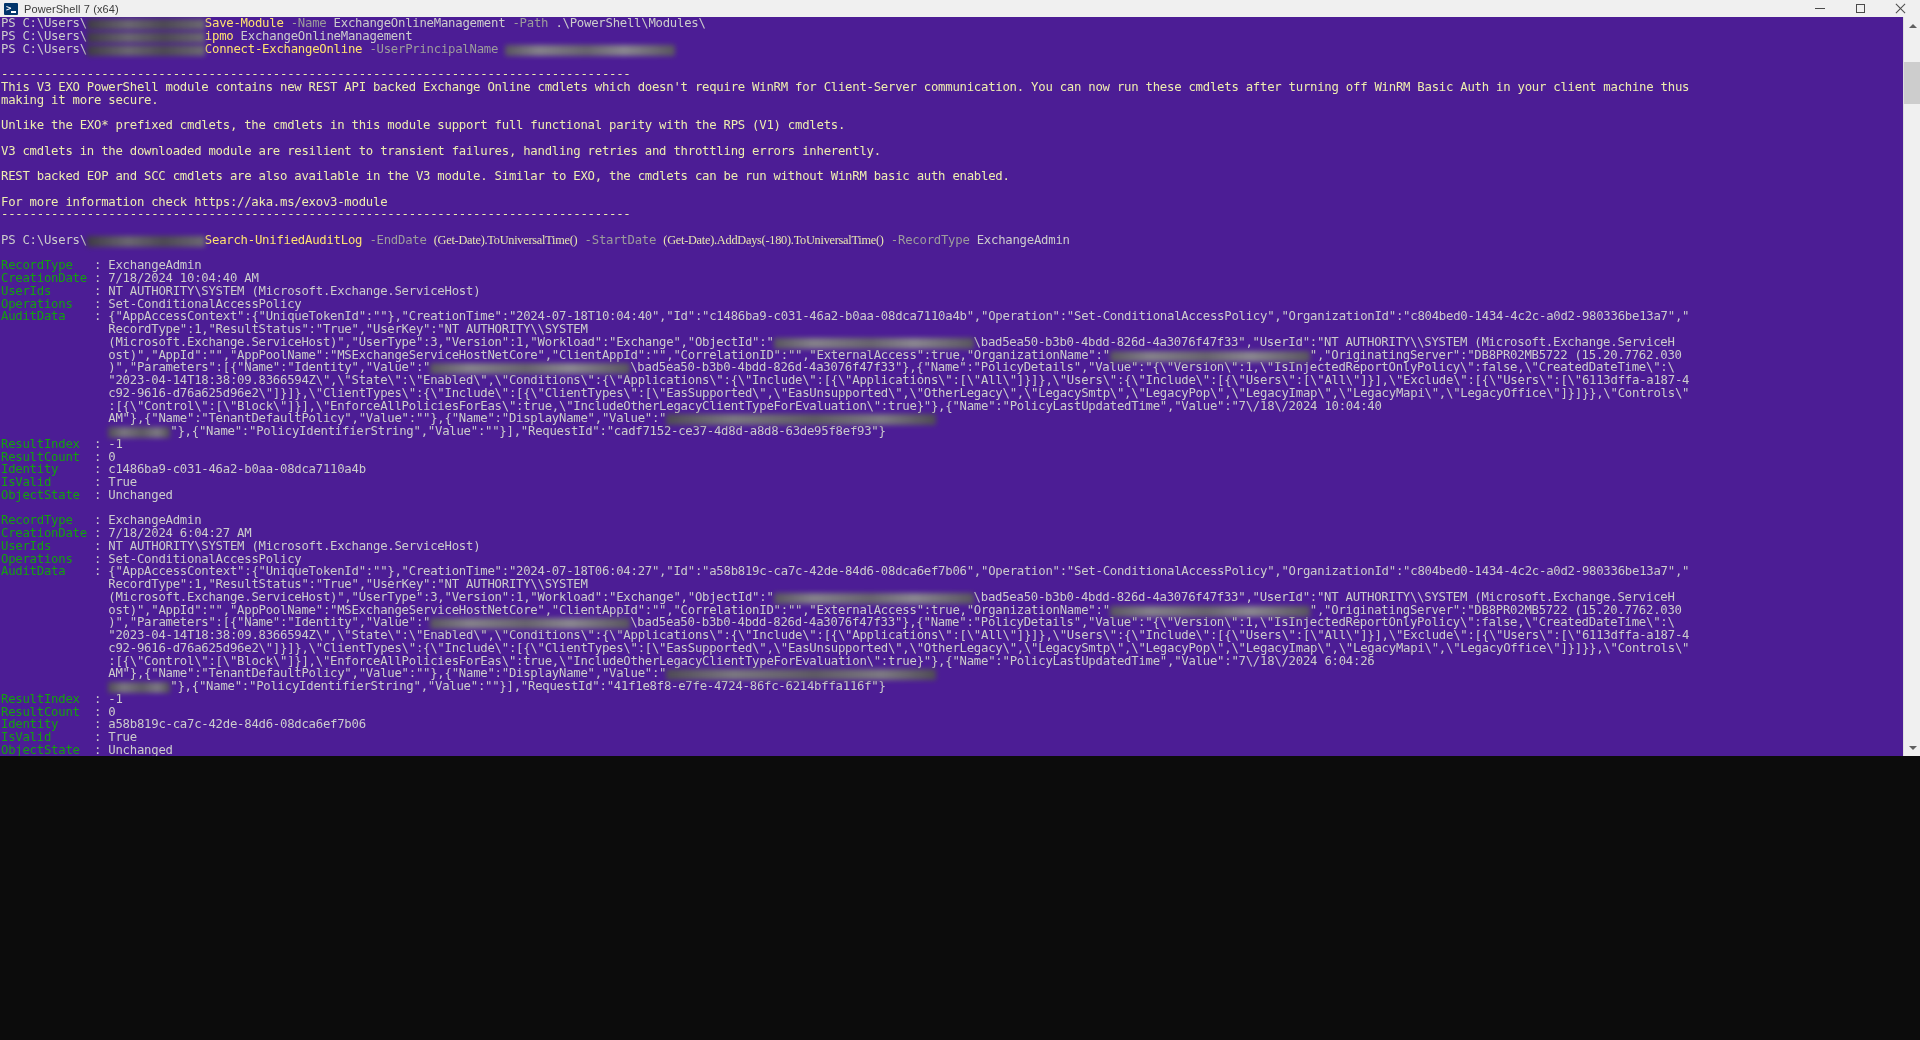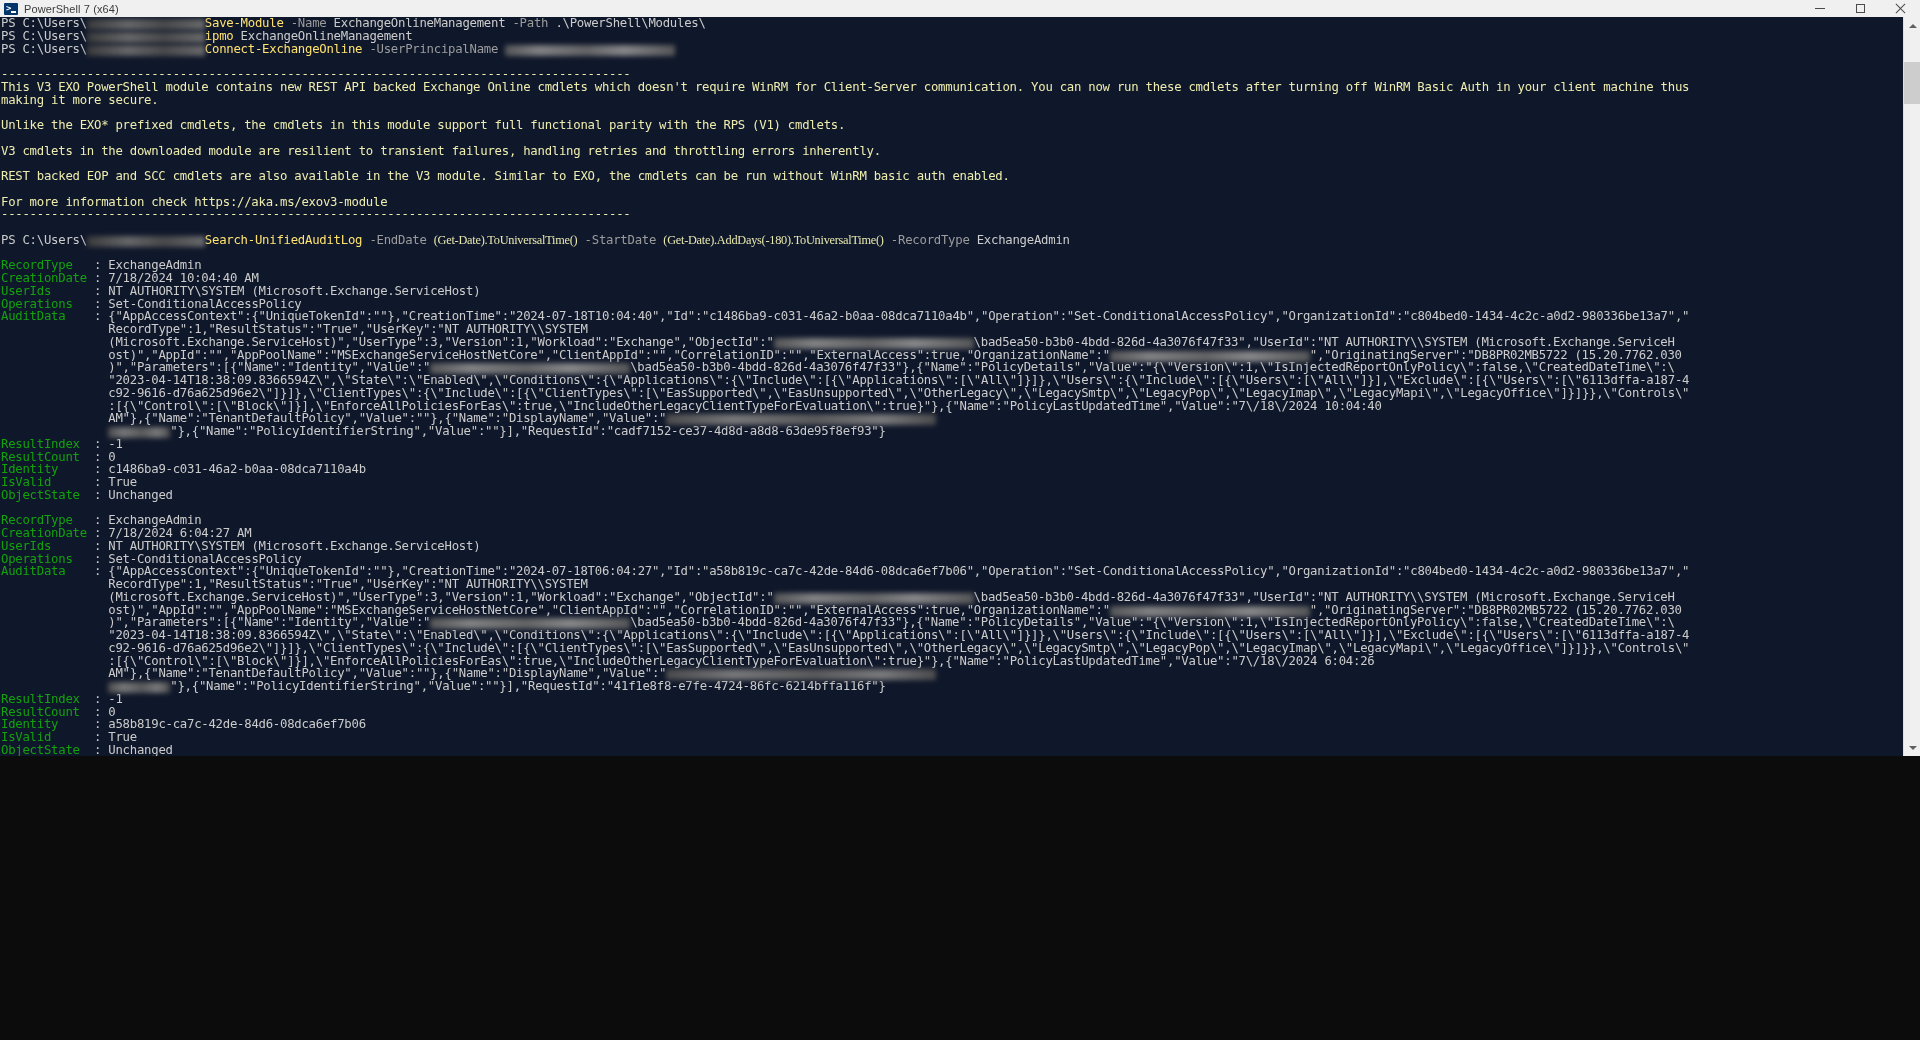--- a/index.html
+++ b/index.html
@@ -69,21 +69,21 @@
     content: ""; position: absolute; left: -1px; top: 5px;
     width: 13px; height: 1px; background: #4a4a4a;
   }
   .glyph-close::before { transform: rotate(45deg); }
   .glyph-close::after  { transform: rotate(-45deg); }
 
   
   #console-area {
     flex: 1 1 auto;
     display: flex;
-    background: #0f172a;
+    background: #4c1d95;
     position: relative;
     overflow: hidden;
   }
   #console {
     flex: 1 1 auto;
     padding: 0 0 0 1px;
     overflow: hidden;
     white-space: pre;
     font-family: "DejaVu Sans Mono", monospace;
     font-size: 12.3px;

